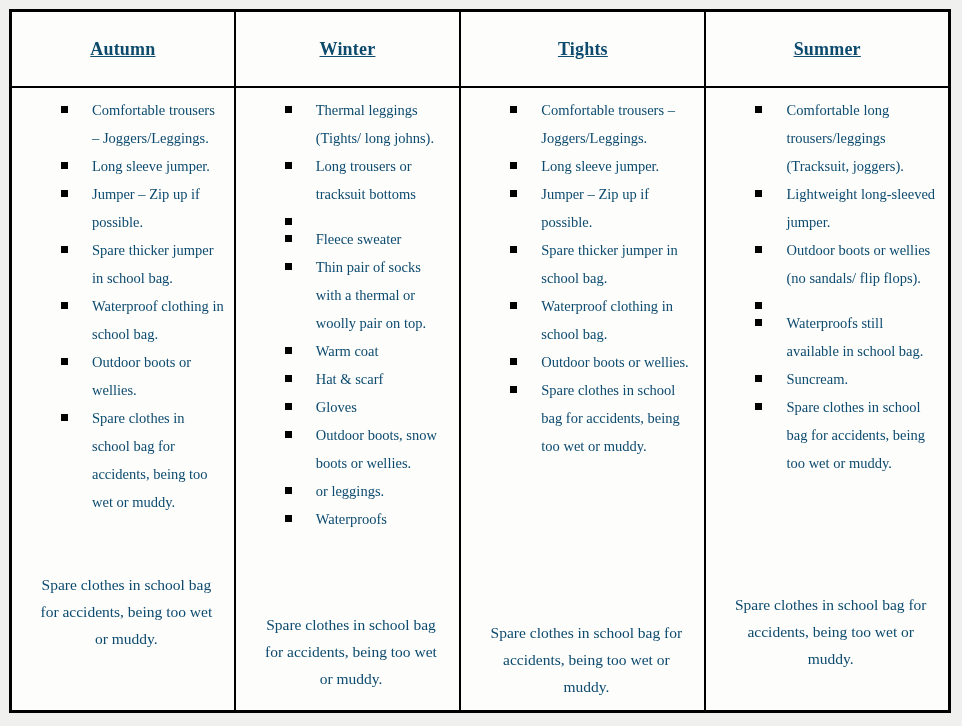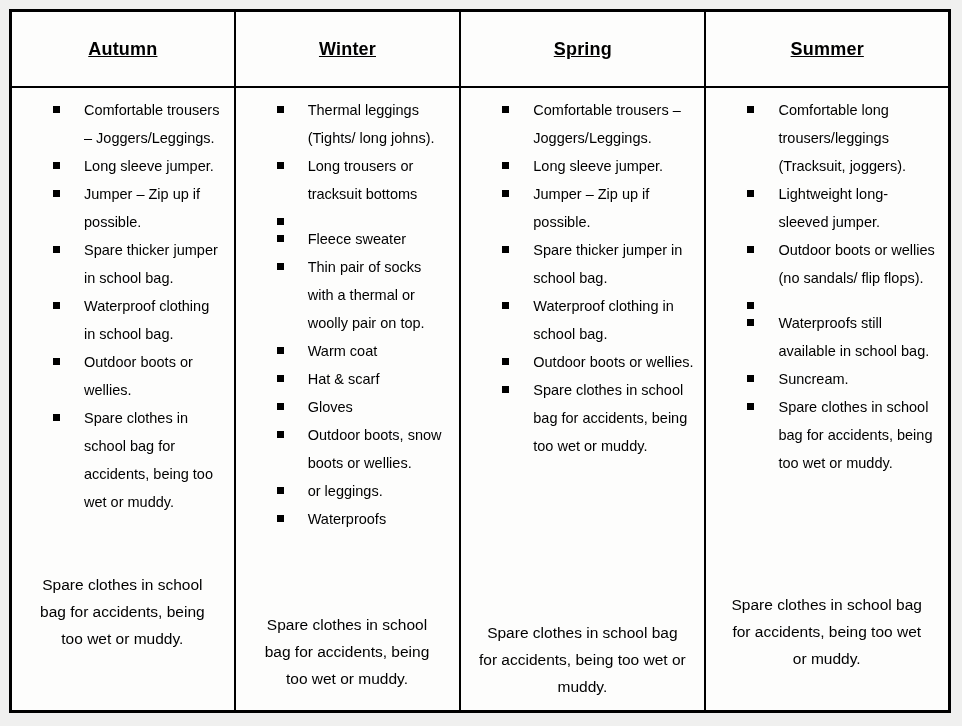--- a/index.html
+++ b/index.html
@@ -6,22 +6,22 @@
 
   html, body {
     background: #f0f0ef;
   }
 
   .page {
     position: relative;
     width: 962px;
     height: 726px;
     background: #f0f0ef;
-    font-family: Liberation Sans, sans-serif;
-    color: #000000;
+    font-family: Liberation Serif, serif;
+    color: #0c4a6e;
     overflow: hidden;
   }
 
   .season-table {
     position: absolute;
     left: 9px;
     top: 9px;
     width: 942px;
     height: 704px;
     background: #fdfdfc;
@@ -44,21 +44,21 @@
     font-weight: bold;
     font-size: 18px;
     text-decoration: underline;
     letter-spacing: 0.2px;
   }
 
   .bcell {
     border-right: 2px solid #000;
     display: flex;
     flex-direction: column;
-    padding: 8px 4px 0 3px;
+    padding: 8px 4px 0 11px;
     overflow: hidden;
   }
   .bcell.last { border-right: none; }
 
   ul.items {
     list-style: none;
   }
 
   li.item {
     display: flex;
@@ -100,21 +100,21 @@
 <div class="page">
   <div class="season-table">
 
     <div class="hcell">
       <span class="header-text">Autumn</span>
     </div>
     <div class="hcell">
       <span class="header-text">Winter</span>
     </div>
     <div class="hcell">
-      <span class="header-text">Spring</span>
+      <span class="header-text">Tights</span>
     </div>
     <div class="hcell last">
       <span class="header-text">Summer</span>
     </div>
 
     <div class="bcell c0">
       <ul class="items">
           <li class="item">
             <span class="bullet"></span>
             <span class="item-text">Comfortable trousers – Joggers/Leggings.</span>

